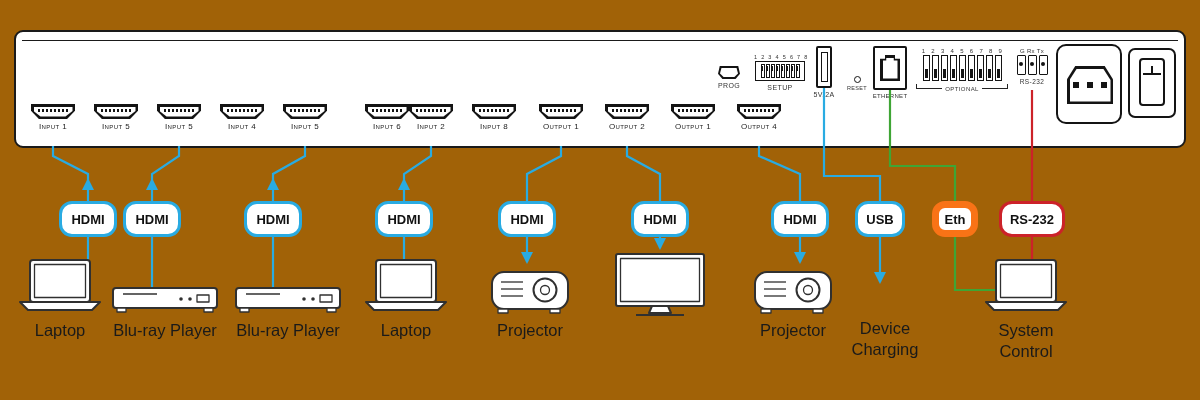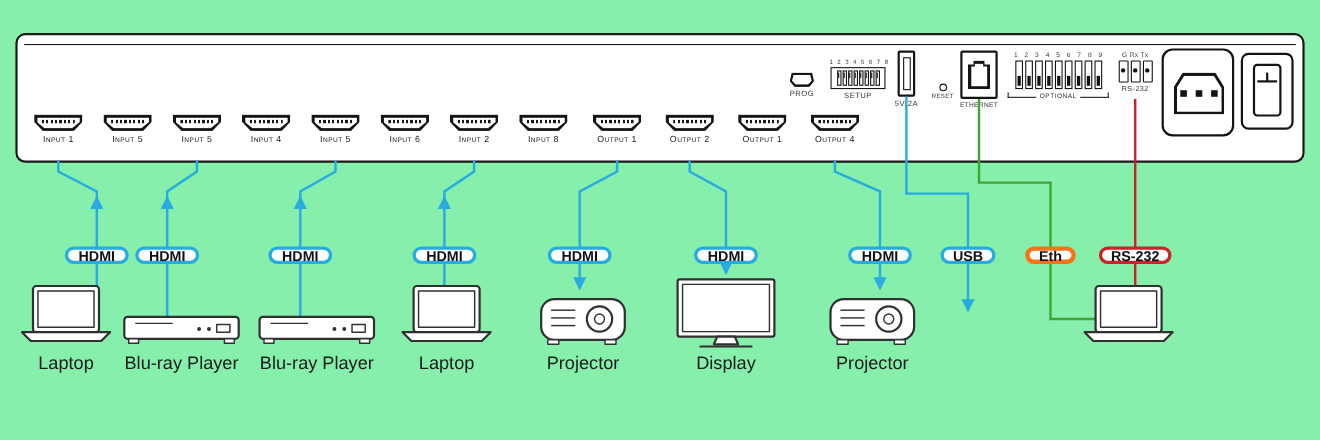--- a/index.html
+++ b/index.html
@@ -1,17 +1,17 @@
 <!DOCTYPE html>
 <html><head>
 <meta charset="utf-8">
 <style>
   * { margin:0; padding:0; box-sizing:border-box; }
   body { background:#ffffff; font-family:"Liberation Sans", sans-serif; }
-  #stage { position:relative; width:1200px; height:400px; background:#86efac; overflow:hidden; }
+  #stage { position:relative; width:1200px; height:400px; background:#a16207; overflow:hidden; }
 
   
   .panel { position:absolute; left:14px; top:30px; width:1172px; height:118px;
            border:2.5px solid #1a1a1a; border-radius:9px; background:#fff; z-index:1; }
   .panel::before { content:""; position:absolute; left:6px; right:6px; top:8px;
            border-top:1.5px solid #1a1a1a; }
 
   .port { position:absolute; top:72px; width:46px; text-align:center; }
   .port-glyph { width:44px; height:15px; margin:0 auto; background:#141414; position:relative;
            clip-path:polygon(0 0,100% 0,100% 45%,82% 100%,18% 100%,0 45%); }
@@ -70,24 +70,24 @@
 
   .power-switch { left:1112px; top:16px; width:48px; height:70px; border:2.5px solid #141414; border-radius:7px; background:#fff; }
   .rocker { margin:8px auto 0; width:26px; height:48px; border:2px solid #141414; border-radius:4px; position:relative; background:#fff; }
   .rocker::before { content:""; position:absolute; left:2px; right:2px; top:30%; height:1.5px; background:#141414; }
   .rocker::after { content:""; position:absolute; left:50%; top:6px; width:1.5px; height:8px; margin-left:-.75px; background:#141414; }
 
   
   svg.cables { position:absolute; inset:0; z-index:5; pointer-events:none; }
 
   
-  .oval { position:absolute; top:201px; height:16px; border-radius:13px; background:#fff; z-index:6;
-          display:flex; align-items:center; justify-content:center; font-weight:bold; font-size:13px; color:#111;margin-top:23px; }
+  .oval { position:absolute; top:201px; height:36px; border-radius:13px; background:#fff; z-index:6;
+          display:flex; align-items:center; justify-content:center; font-weight:bold; font-size:13px; color:#111; }
   .oval-cyan  { border:3px solid #29abe2; }
-  .oval-green { border:4px solid #f97316; }
+  .oval-green { border:7px solid #f97316; }
   .oval-red   { border:3px solid #cc2229; }
 
   
   .dev-label { position:absolute; top:320px; z-index:6; font-size:16.5px; line-height:1.25;
           color:#1a1a1a; text-align:center; }
 </style>
 </head>
 <body>
 
 <div id="stage">
@@ -107,21 +107,21 @@
         <div class="port-label">Input 5</div>
       </div>
     <div class="port" style="left:203px">
         <div class="port-glyph"></div>
         <div class="port-label">Input 4</div>
       </div>
     <div class="port" style="left:266px">
         <div class="port-glyph"></div>
         <div class="port-label">Input 5</div>
       </div>
-    <div class="port" style="left:329px">
+    <div class="port" style="left:348px">
         <div class="port-glyph"></div>
         <div class="port-label">Input 6</div>
       </div>
     <div class="port" style="left:392px">
         <div class="port-glyph"></div>
         <div class="port-label">Input 2</div>
       </div>
     <div class="port" style="left:455px">
         <div class="port-glyph"></div>
         <div class="port-label">Input 8</div>
@@ -328,16 +328,17 @@
   <div class="oval oval-cyan" style="left:771px; width:58px">HDMI</div>
   <div class="oval oval-cyan" style="left:855px; width:50px">USB</div>
   <div class="oval oval-green" style="left:932px; width:46px">Eth</div>
   <div class="oval oval-red" style="left:999px; width:66px">RS-232</div>
 
   <div class="dev-label" style="left:10px;  width:100px">Laptop</div>
   <div class="dev-label" style="left:95px;  width:140px">Blu-ray Player</div>
   <div class="dev-label" style="left:218px; width:140px">Blu-ray Player</div>
   <div class="dev-label" style="left:356px; width:100px">Laptop</div>
   <div class="dev-label" style="left:480px; width:100px">Projector</div>
-  <div class="dev-label" style="left:610px; width:100px">Display</div>
   <div class="dev-label" style="left:743px; width:100px">Projector</div>
+  <div class="dev-label" style="left:842px; width:86px; top:318px">Device Charging</div>
+  <div class="dev-label" style="left:983px; width:86px">System Control</div>
 
 </div>
 
 </body></html>

